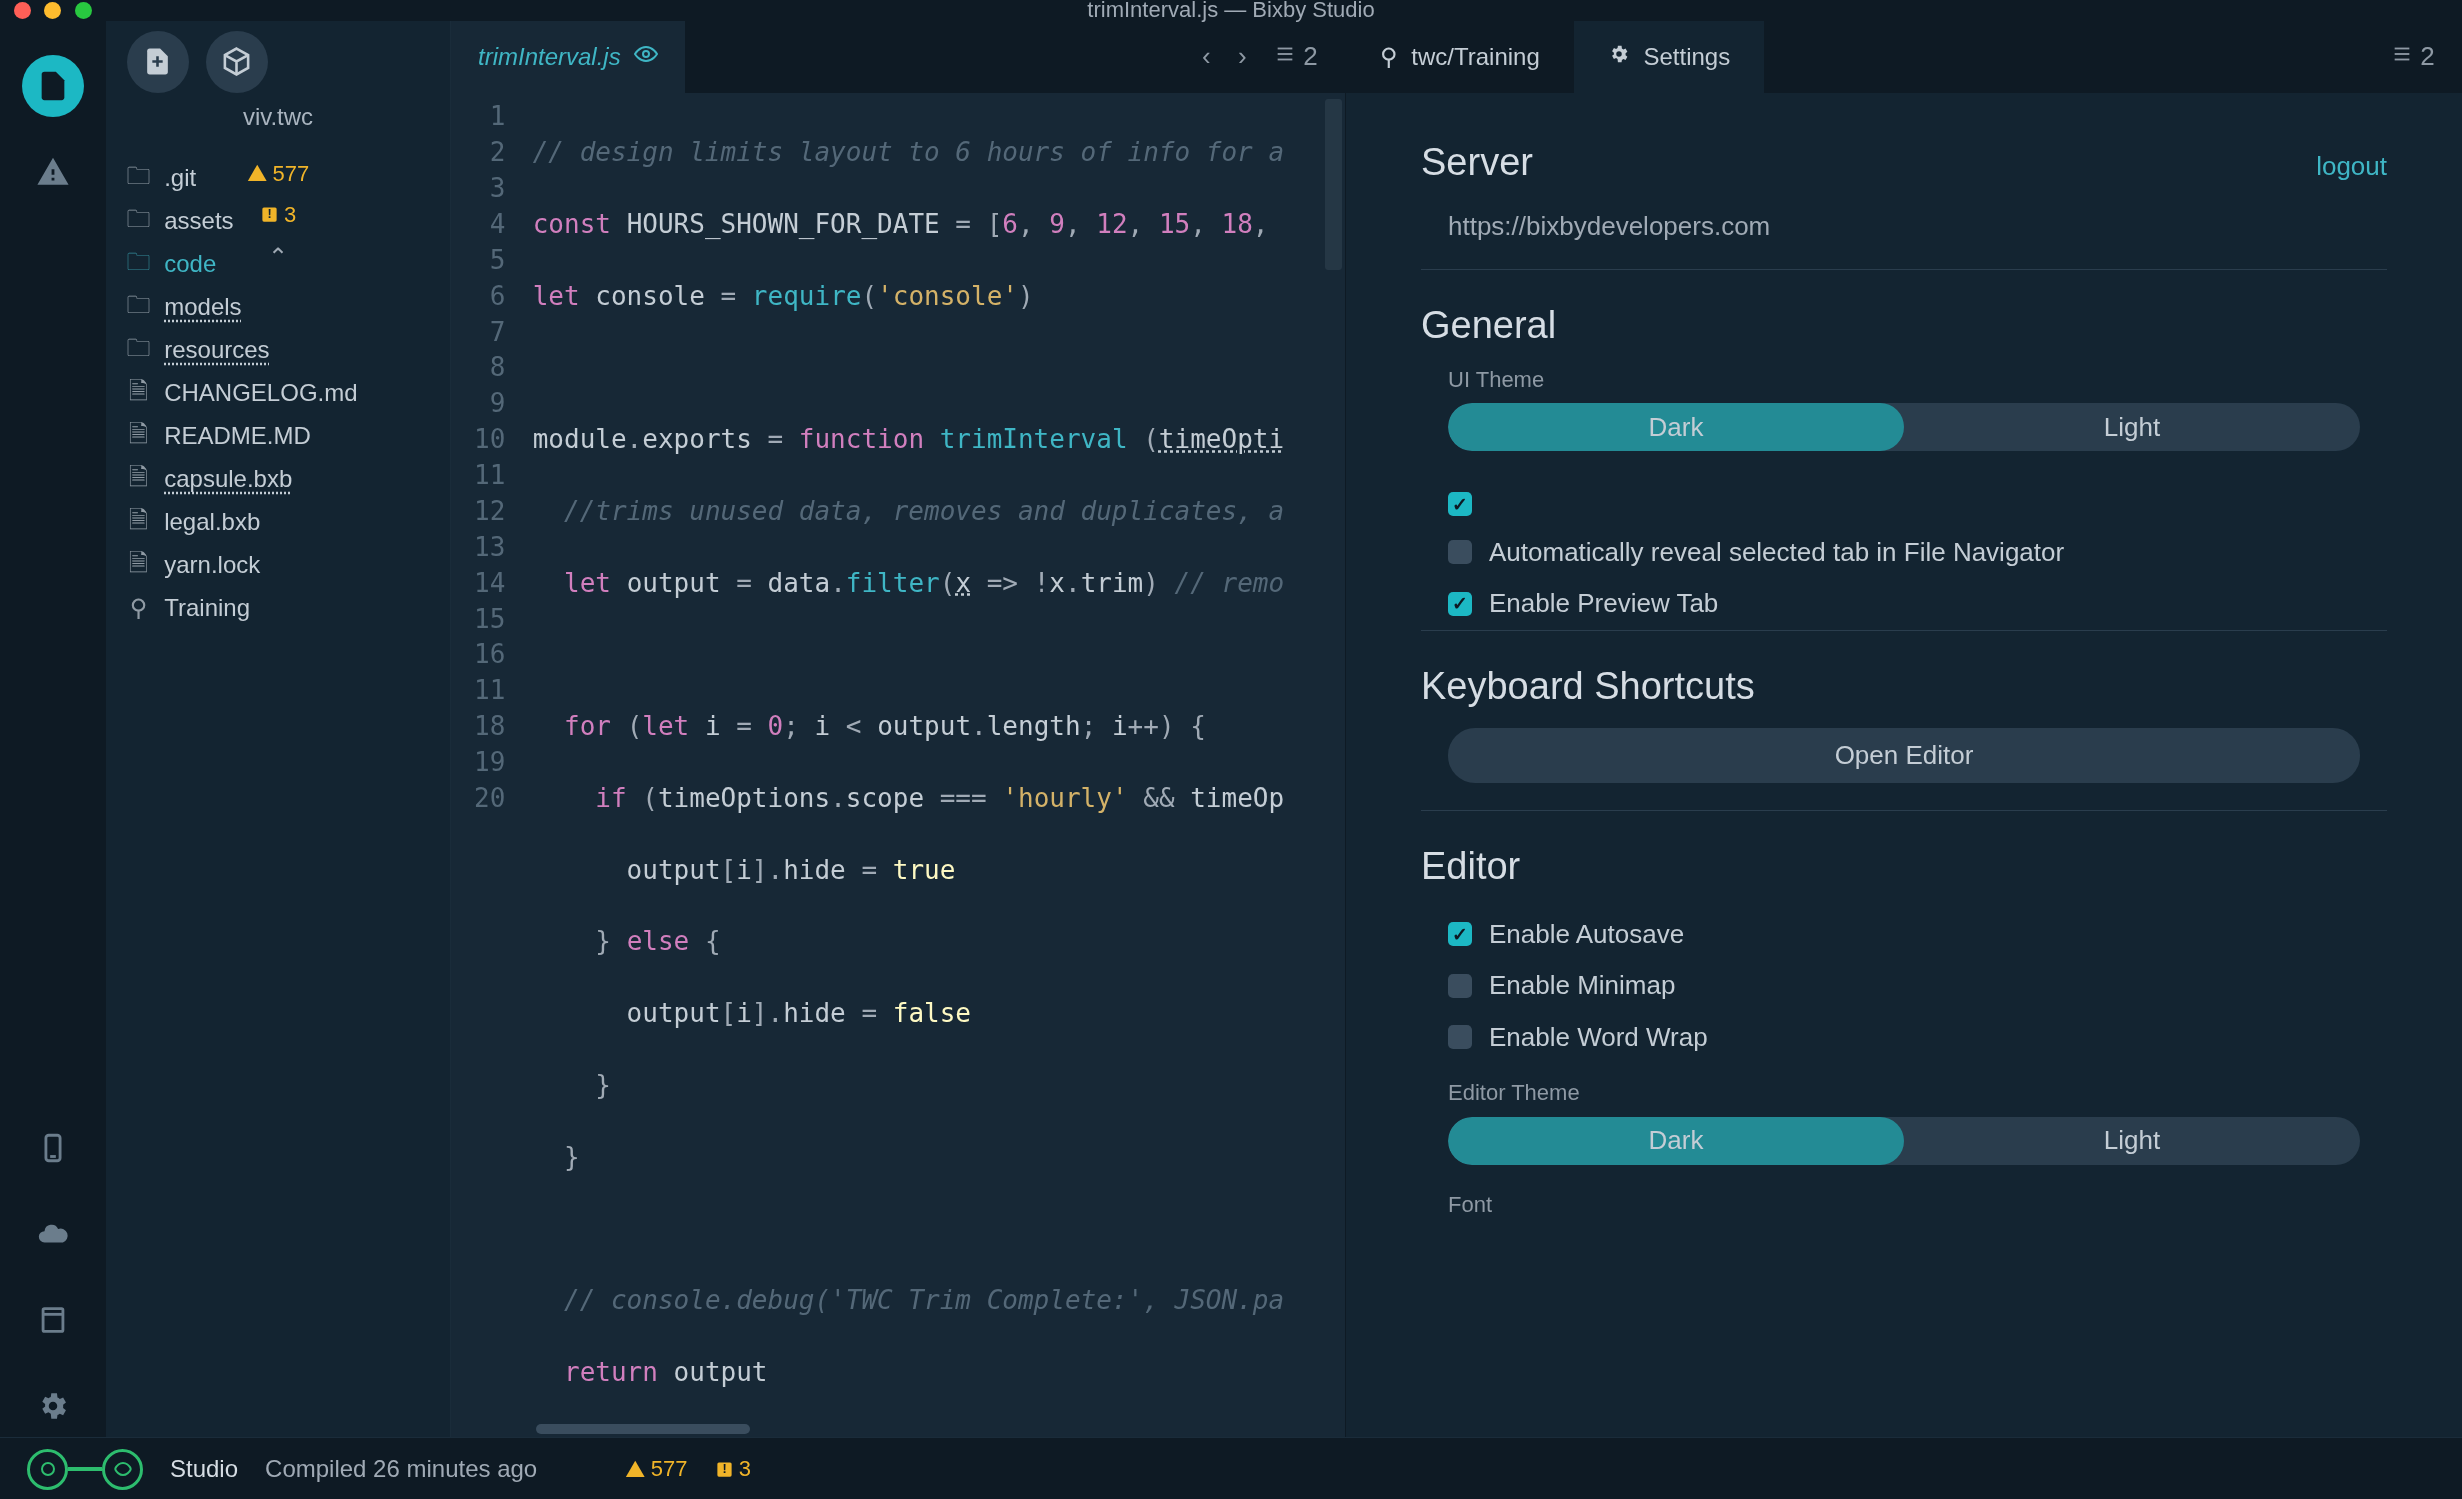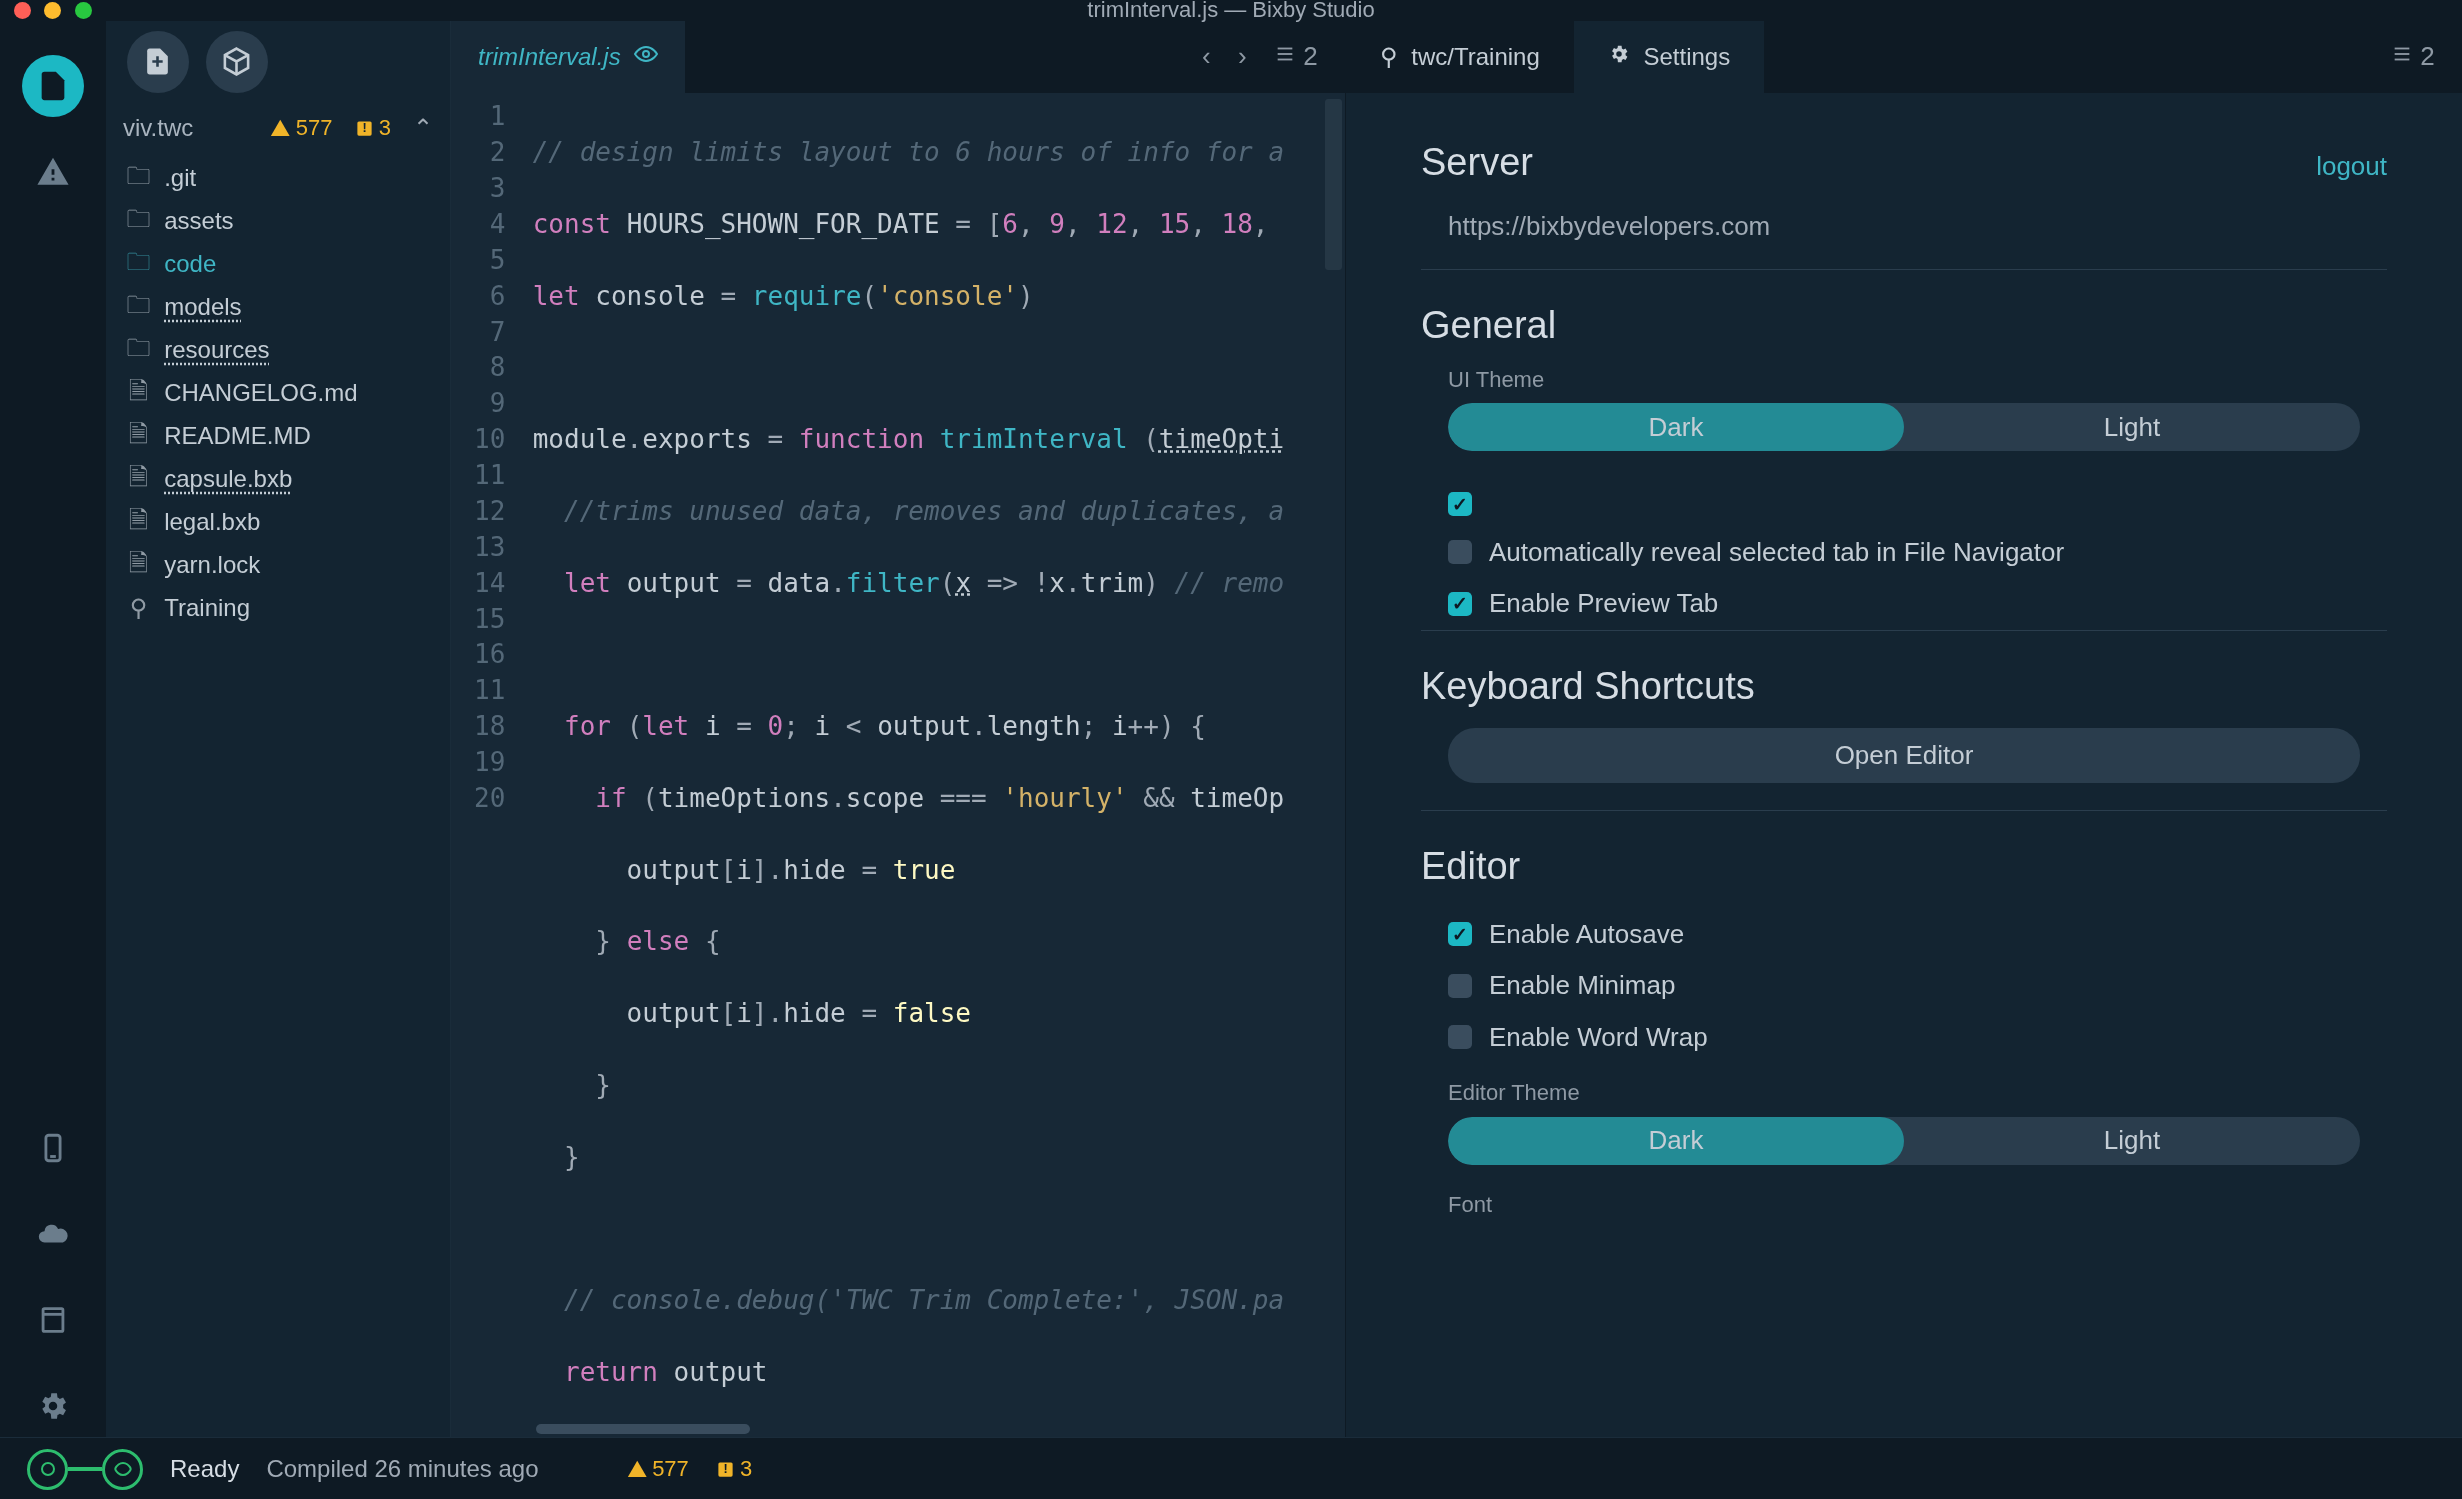--- a/index.html
+++ b/index.html
@@ -77,21 +77,22 @@
   justify-content: center;
   cursor: pointer;
 }
 .project-header {
   height: 51px;
   display: flex;
   align-items: center;
   padding: 0 17px;
   font-size: 24px;
   color: #a9b4bf;
-  gap: 22px;
+  gap: 15px;
+  flex-direction: column;
 }
 .warn-badge, .err-badge {
   display: inline-flex;
   align-items: center;
   gap: 5.1px;
   font-size: 22px;
 }
 .warn-badge { color: #f0b429; }
 .err-badge { color: #f0b429; }
 .file-tree {
@@ -627,21 +628,21 @@
           <circle cx="12" cy="12" r="6"></circle>
         </svg>
     </div>
     <div class="conn-line"></div>
     <div class="conn-circle">
       <svg width="24" height="24" viewBox="0 0 24 24" fill="none" stroke="#2dbd6e" stroke-width="2">
           <path d="M4 12c4-8 12-8 16 0M4 12c4 8 12 8 16 0"></path>
         </svg>
     </div>
   </div>
-  <span class="status-ready">Ready</span>
+  <span class="status-ready">Studio</span>
   <span>Compiled 26 minutes ago</span>
   <span style="flex:0 0 34px"></span>
   <span class="warn-badge">
     <svg width="20.5" height="20.5" viewBox="0 0 24 24" fill="#f0b429">
         <path d="M1 21h22L12 2 1 21z"></path>
       </svg>
     <span>577</span>
   </span>
   <span class="err-badge">
     <svg width="19" height="19" viewBox="0 0 24 24" fill="#f0b429" style="font-size:26px">

